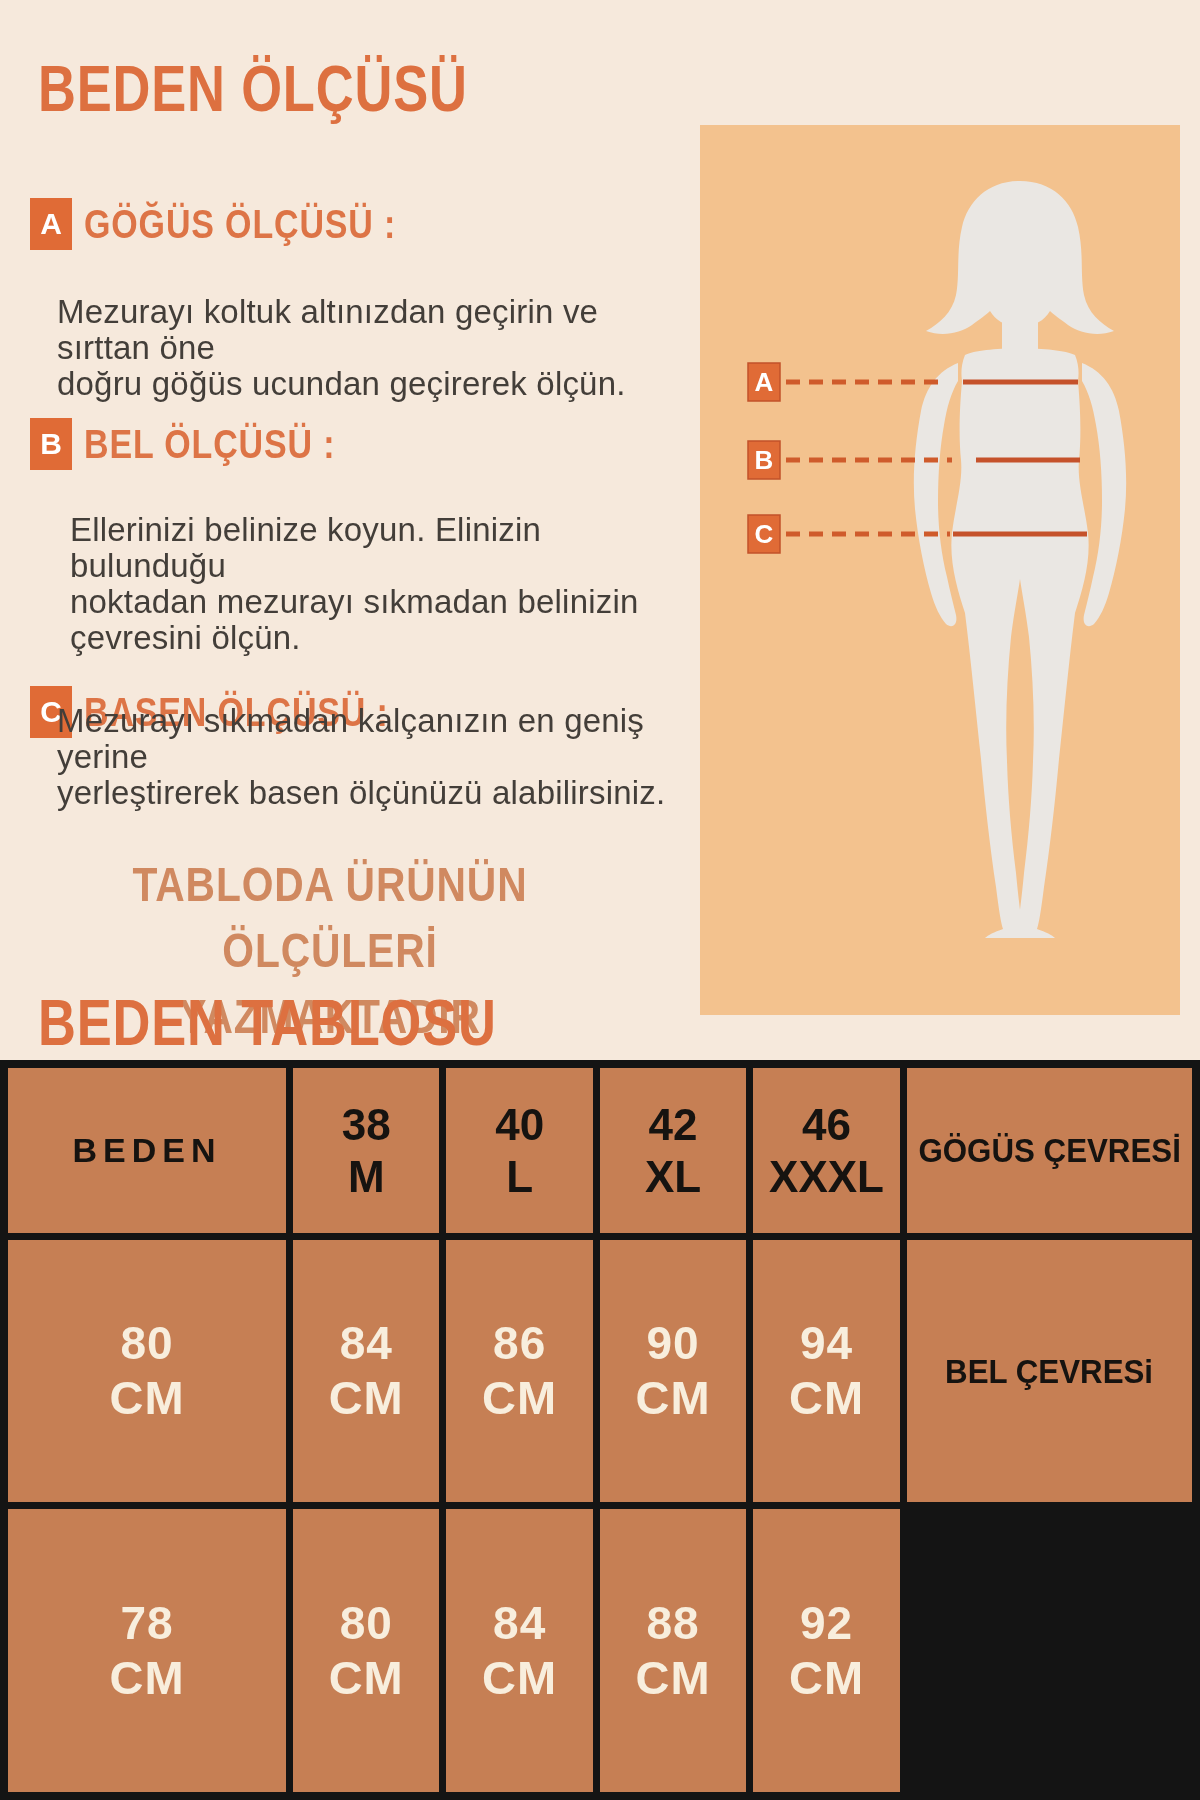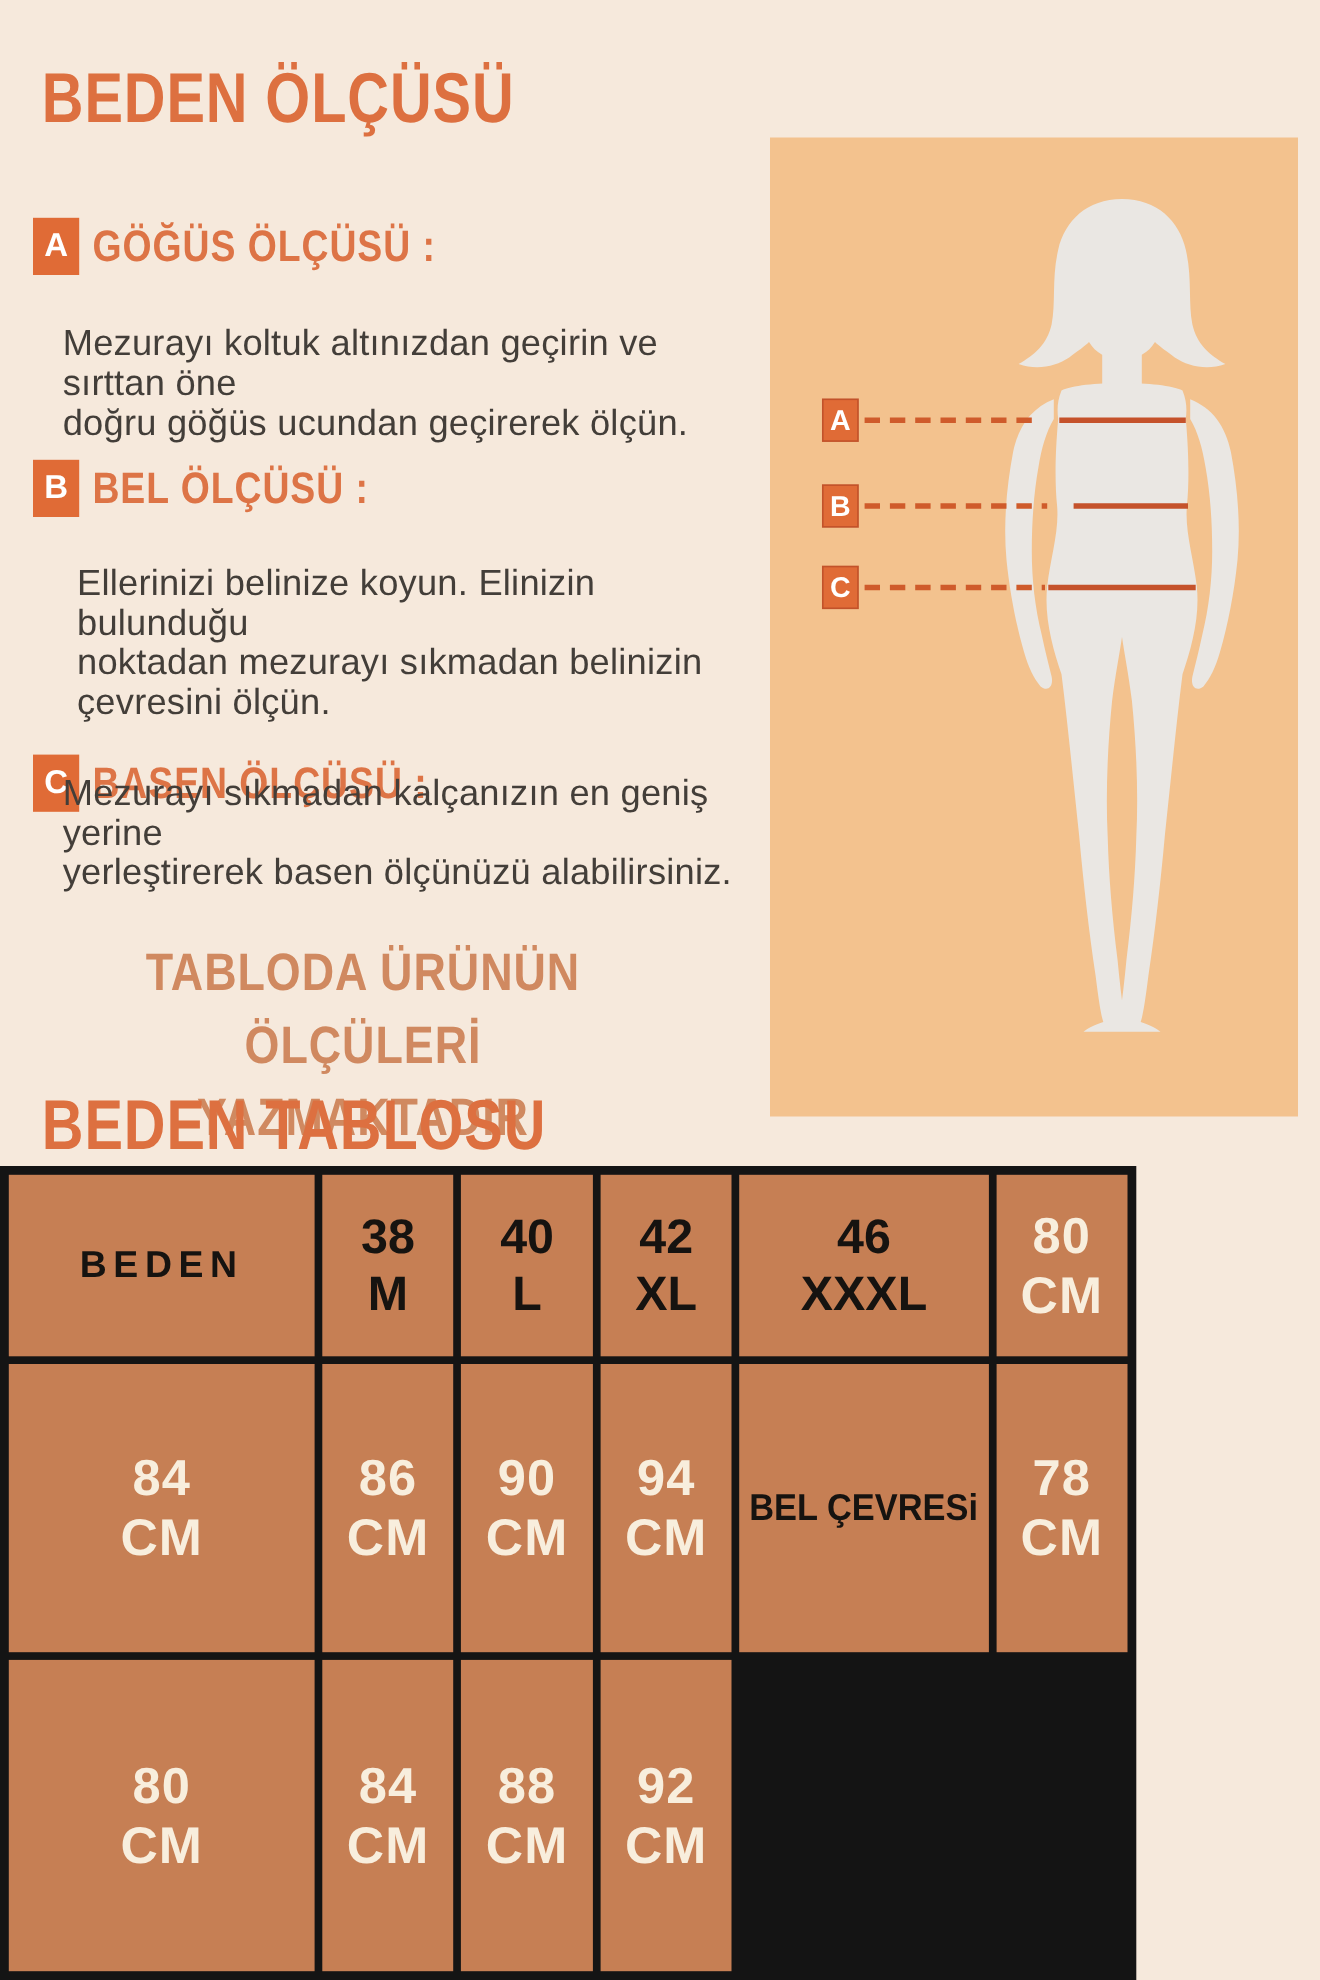--- a/index.html
+++ b/index.html
@@ -48,21 +48,21 @@
     left:700px;top:125px;width:480px;height:890px;background:#f3c28e;
   }
   .figure-panel svg{display:block;width:100%;height:100%;}
   .marker-letter{
     font-family:"Liberation Sans", sans-serif;
     font-size:26px;font-weight:700;fill:#ffffff;
   }
 
   
   .size-table{
-    left:0;top:1060px;width:1033px;height:740px;
+    left:0;top:1060px;width:1200px;height:740px;
     background:#141414;box-sizing:border-box;padding:8px;
     display:grid;grid-template-columns:278px repeat(5,1fr);
     grid-template-rows:165px 262px 1fr;grid-gap:7px;
   }
   .cell{
     background:#c67f54;display:flex;flex-direction:column;
     align-items:center;justify-content:center;text-align:center;
   }
   .cell .hdr-label{
     font-size:34px;font-weight:700;color:#161310;letter-spacing:6px;
@@ -223,20 +223,23 @@
   <div class="cell">
     <div class="size-num">42</div>
     <div class="size-alpha">XL</div>
   </div>
   <div class="cell">
     <div class="size-num">46</div>
     <div class="size-alpha">XXXL</div>
   </div>
 
   <div class="cell">
+    <div class="row-label">GÖGÜS ÇEVRESİ</div>
+  </div>
+  <div class="cell">
     <div class="val-num">80</div>
     <div class="val-unit">CM</div>
   </div>
   <div class="cell">
     <div class="val-num">84</div>
     <div class="val-unit">CM</div>
   </div>
   <div class="cell">
     <div class="val-num">86</div>
     <div class="val-unit">CM</div>

